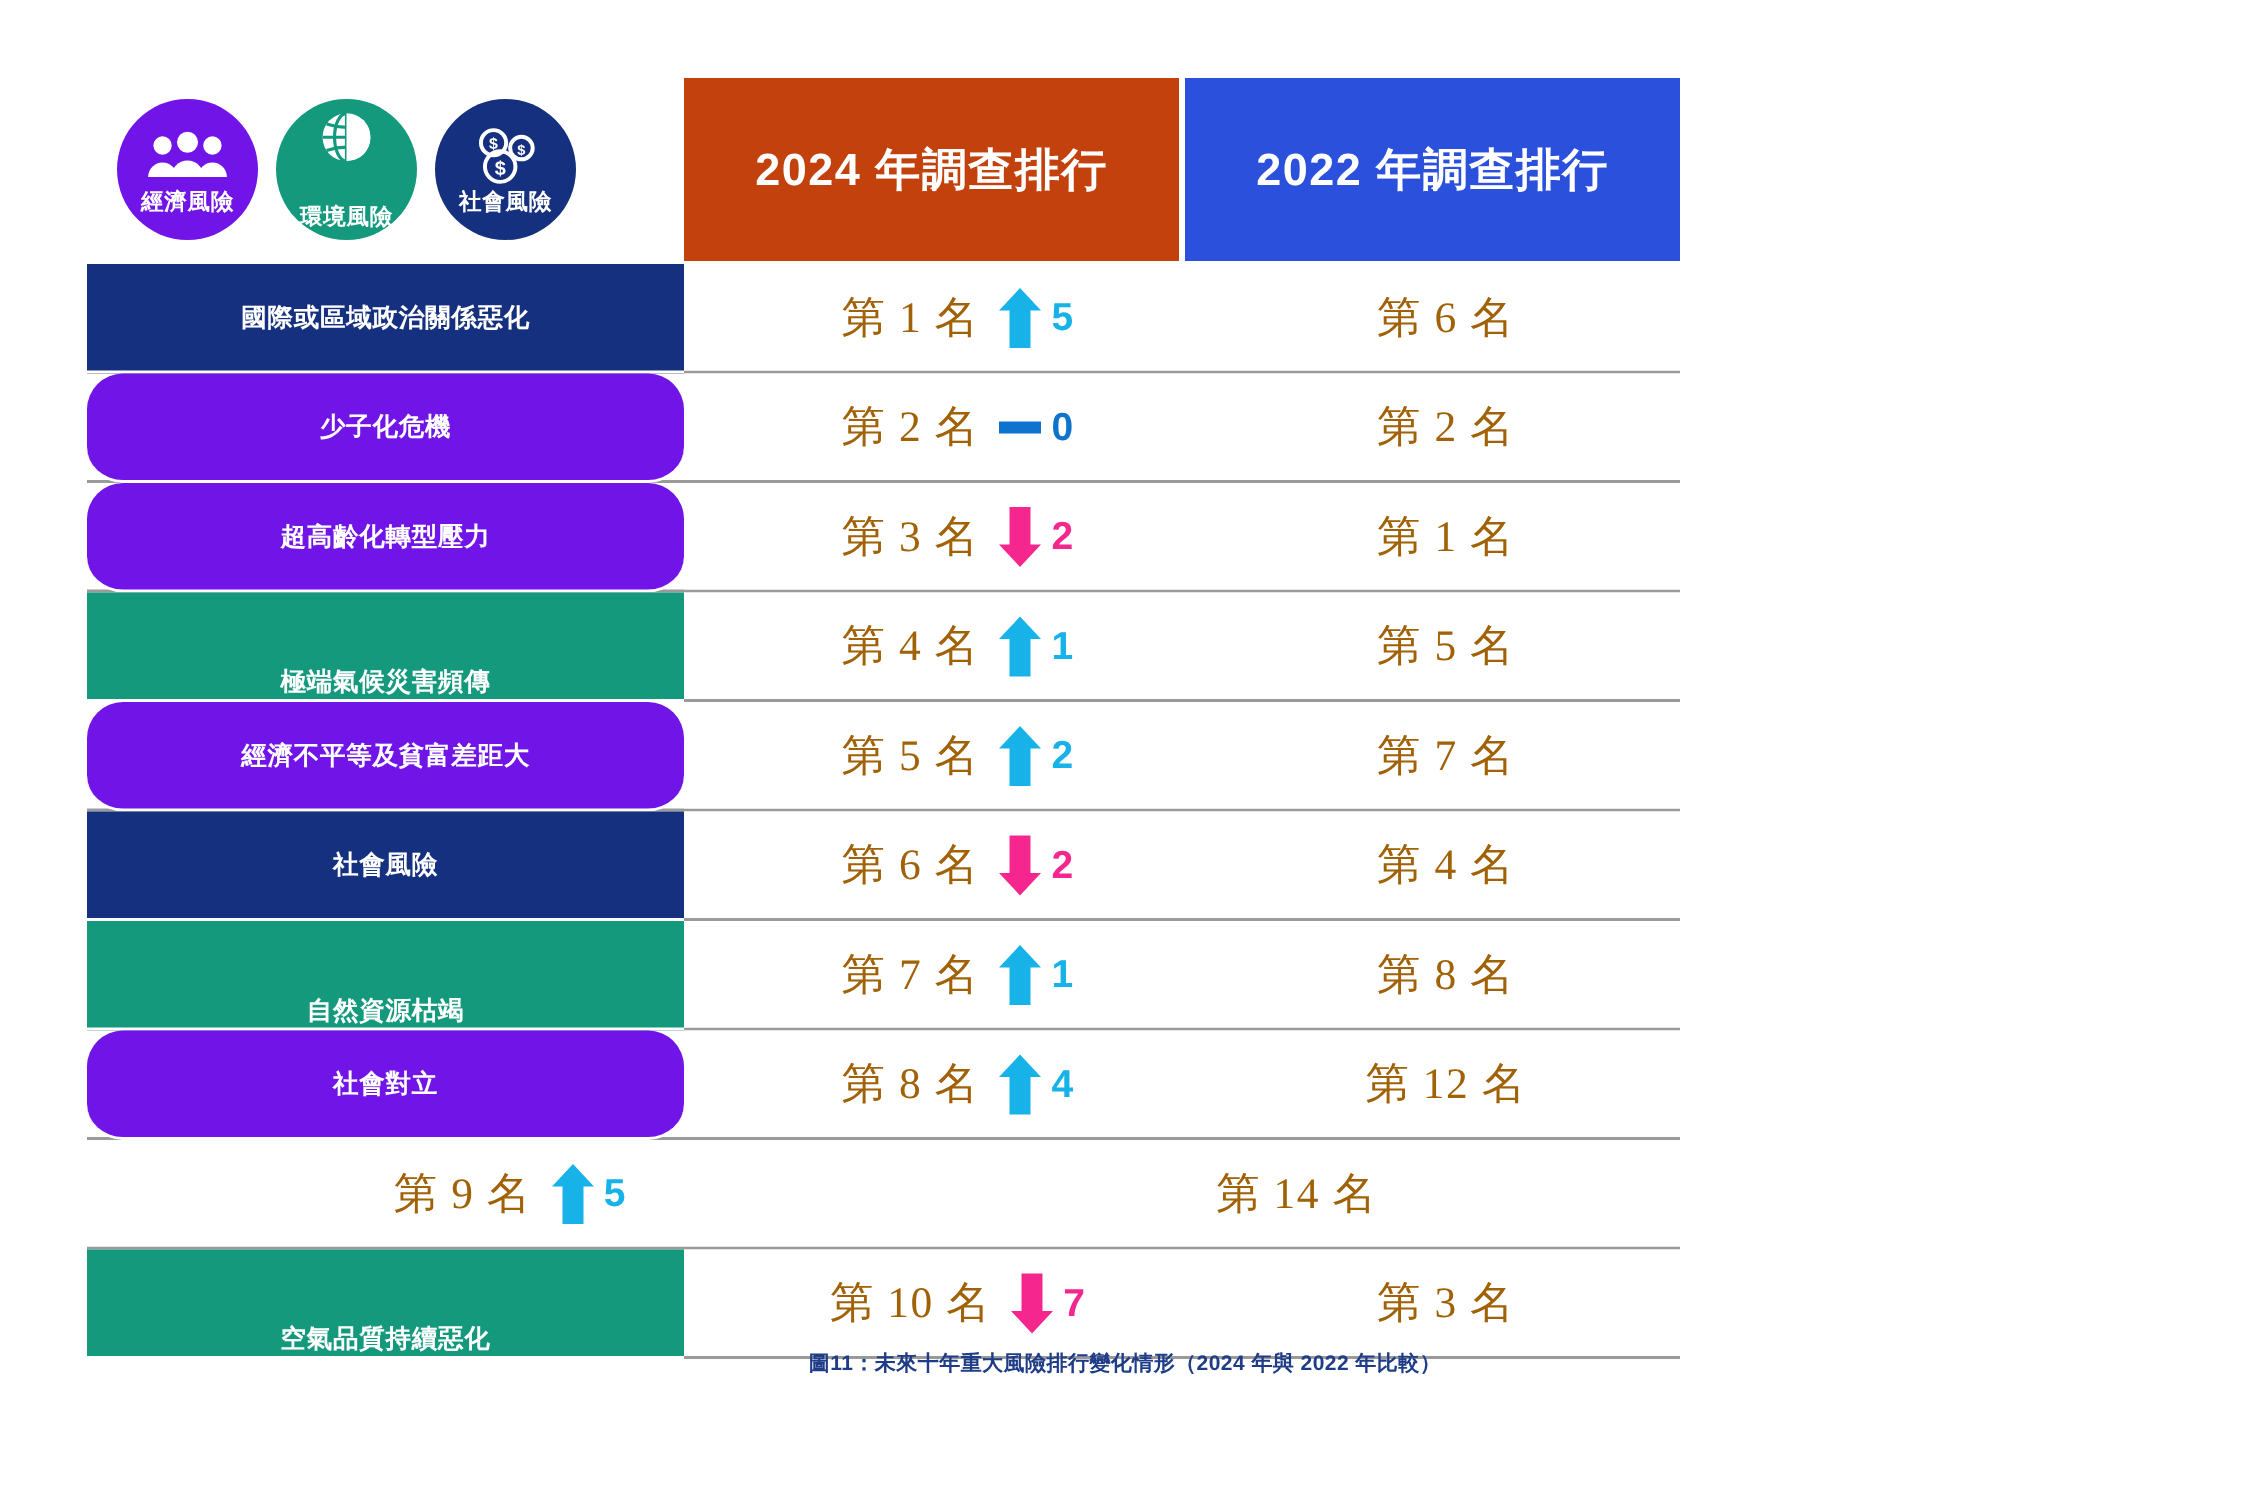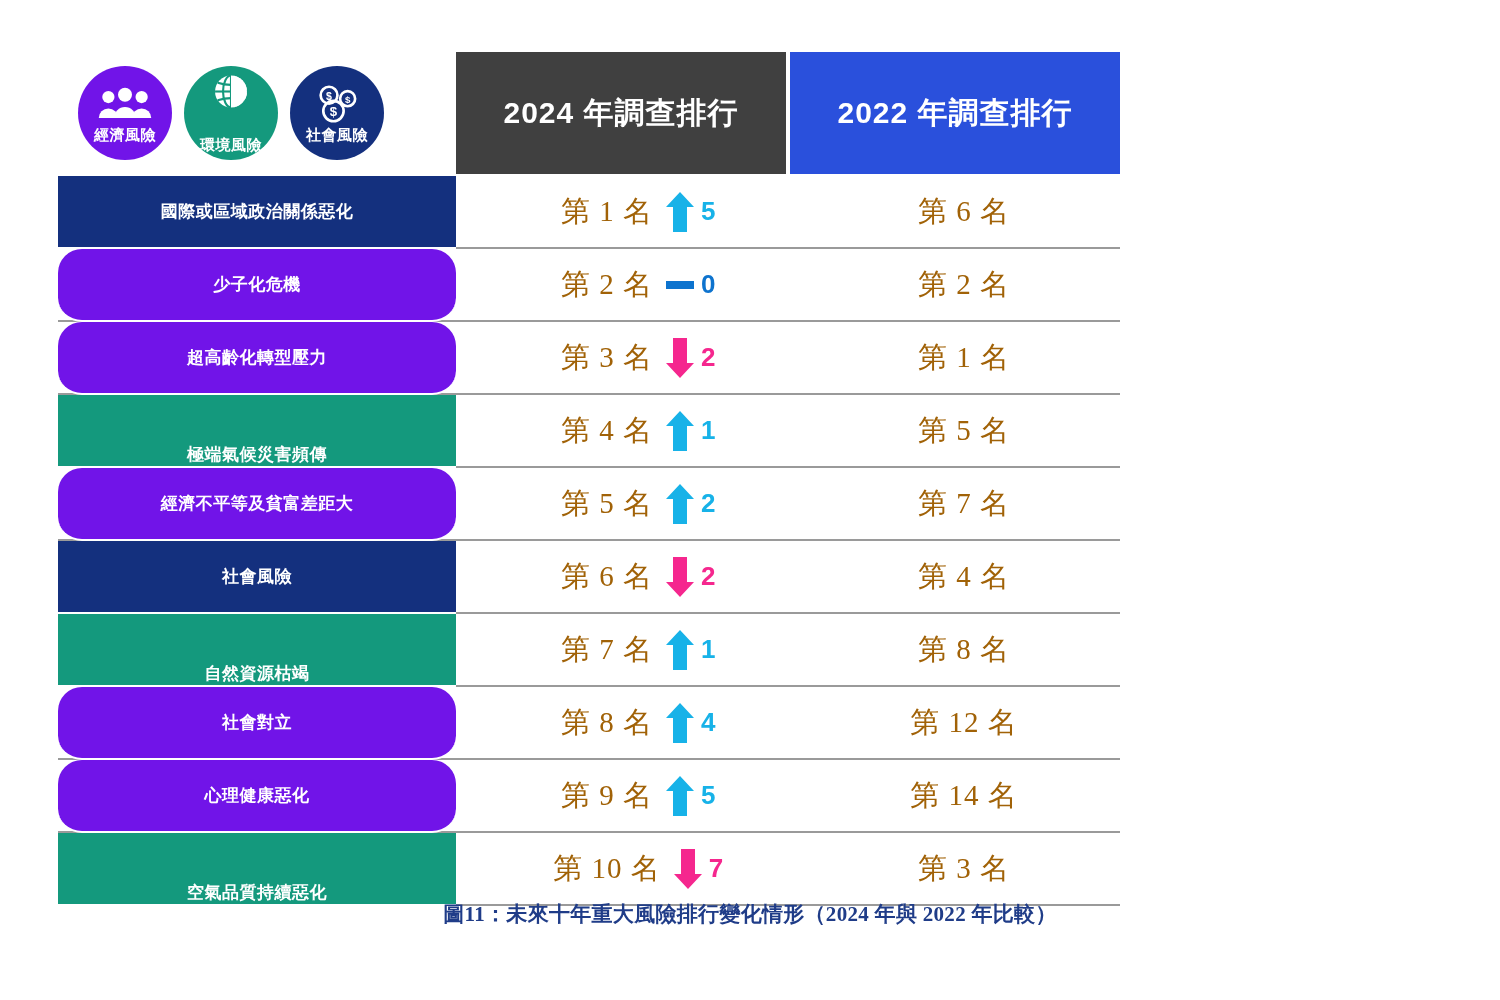--- a/index.html
+++ b/index.html
@@ -78,21 +78,21 @@
   .head-cell {
     flex: 1 1 0;
     display: flex;
     align-items: center;
     justify-content: center;
     color: #ffffff;
     font-size: 30px;
     font-weight: bold;
     letter-spacing: 1px;
   }
-  .head-2024 { background: #404040; margin-right: 4px; justify-content: center; }
+  .head-2024 { background: #c2410c; margin-right: 4px; justify-content: center; }
   .head-2022 { background: #2A50DC; text-align: center; }
 
   
   .body-rows { display: block; }
 
   .data-row {
     display: flex;
     align-items: stretch;
     height: 71px;
     border-bottom: 2px solid #9a9a9a;
@@ -164,24 +164,24 @@
   .delta-flat { color: #0D73CE; }
 
   
   .caption {
     position: absolute;
     left: 0;
     right: 0;
     top: 900px;
     text-align: center;
     color: #1F3C88;
-    font-size: 21px;
+    font-size: 14px;
     font-weight: bold;
     letter-spacing: 0.3px;
-    font-family: Liberation Serif, serif;
+    font-family: Liberation Sans, sans-serif;
   }
 </style>
 </head>
 <body>
 
 <div class="figure">
 
   <div class="risk-table">
 
     <div class="header-row">
@@ -372,23 +372,20 @@
                 <path d="M15 2 L29 17 L22 17 L22 42 L8 42 L8 17 L1 17 Z" fill="#17B2E8"></path>
               </svg>
               <span class="delta-num delta-up">4</span>
             </span>
           </div>
           <div class="rank-2022">
             <span class="rank-text">第 12 名</span>
           </div>
         </div>
         <div class="data-row">
-          <div class="risk-name cat-social">
-            <span>心理健康惡化</span>
-          </div>
           <div class="rank-2024">
             <span class="rank-text">第 9 名</span>
             <span class="delta-group">
               <svg class="arrow-svg" width="30" height="44" viewBox="0 0 30 44">
                 <path d="M15 2 L29 17 L22 17 L22 42 L8 42 L8 17 L1 17 Z" fill="#17B2E8"></path>
               </svg>
               <span class="delta-num delta-up">5</span>
             </span>
           </div>
           <div class="rank-2022">

